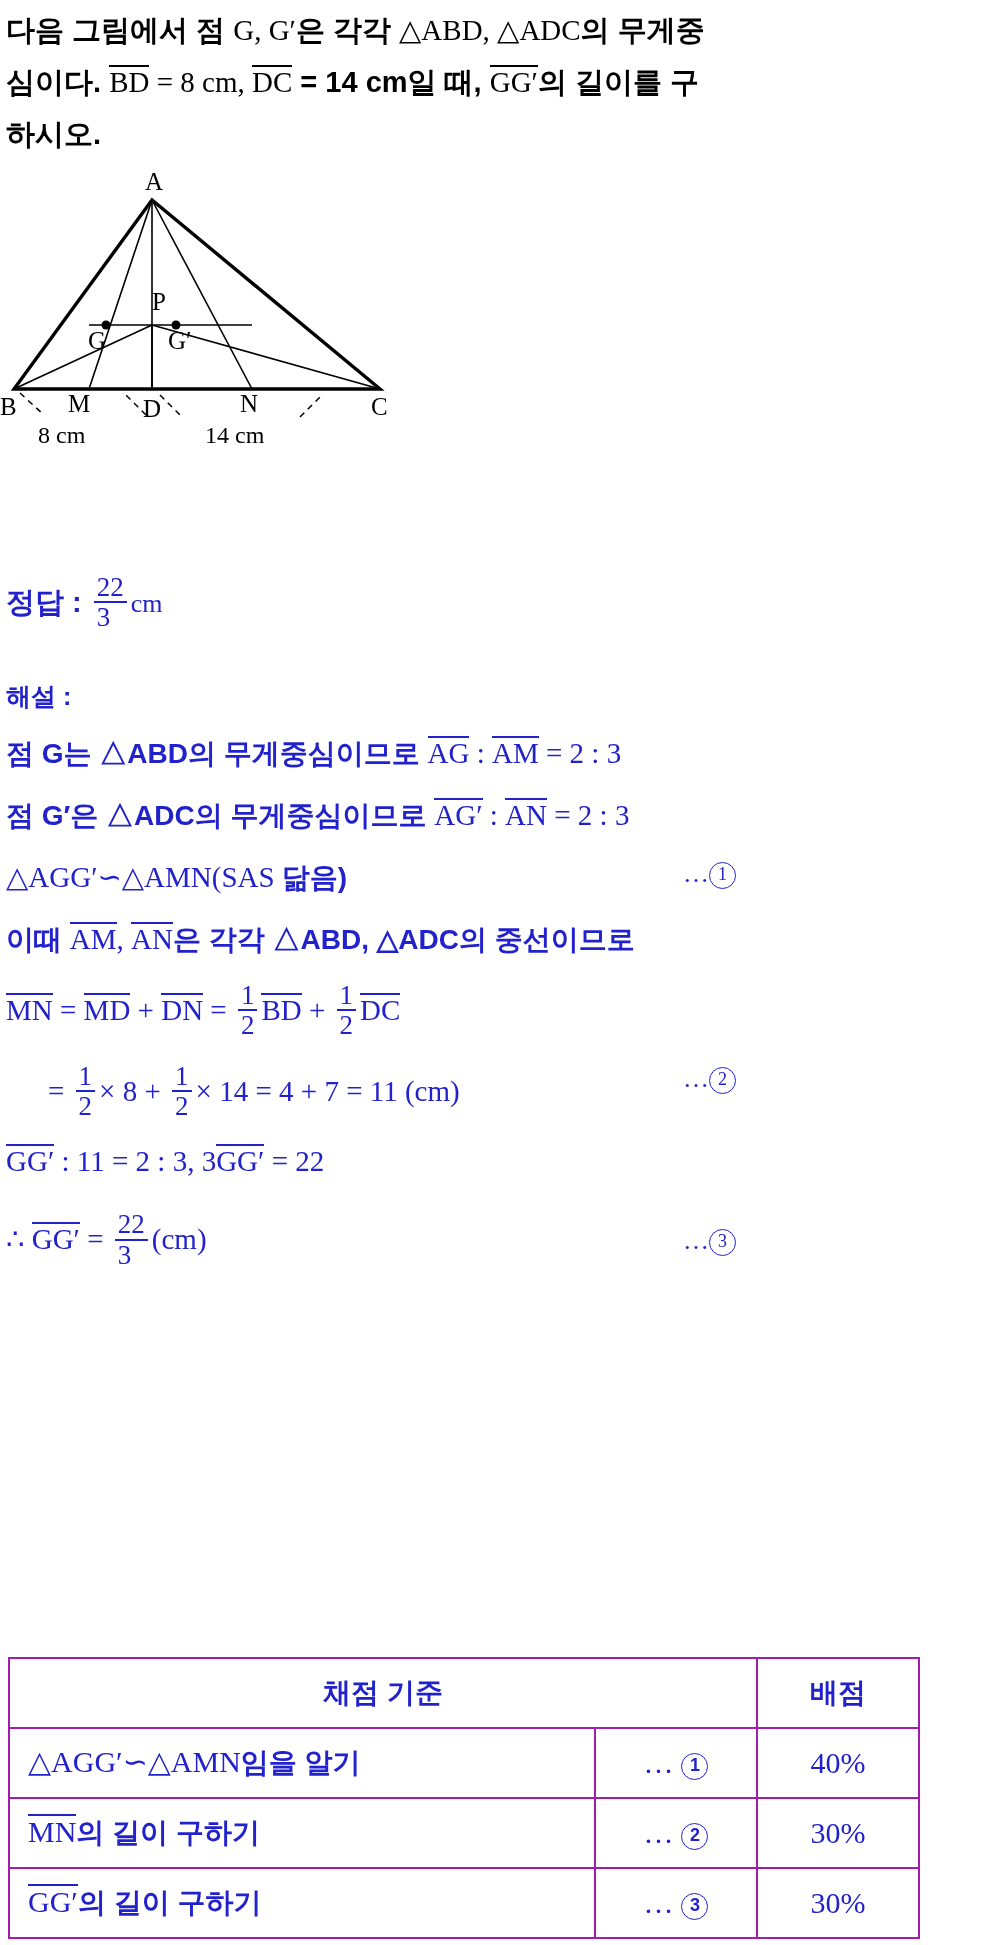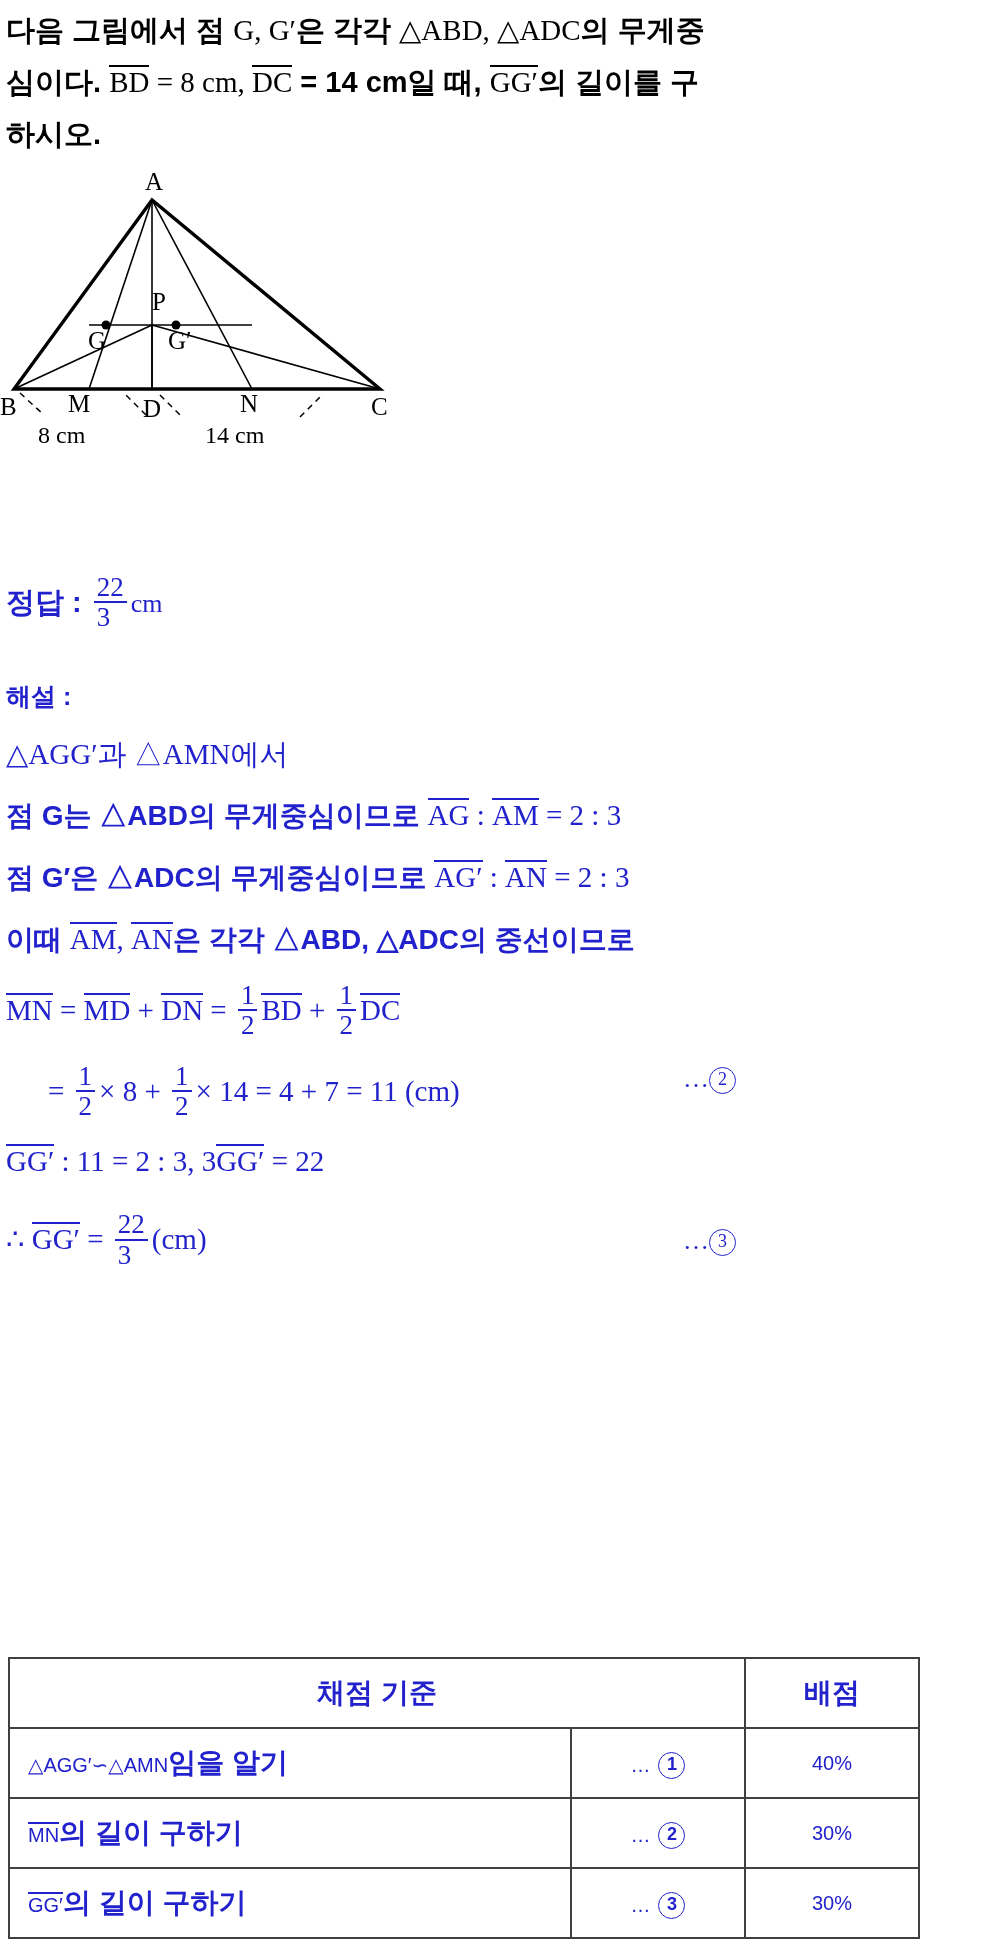--- a/index.html
+++ b/index.html
@@ -134,28 +134,28 @@
     left: 8px;
     top: 1657px;
     width: 912px;
     border-collapse: collapse;
     color: #2222cc;
     font-family: "Liberation Sans", sans-serif;
     font-weight: bold;
     font-size: 28px;
   }
   .rubric td, .rubric th {
-    border: 2px solid #404040;
+    border: 2px solid #a21caf;
     height: 68px;
-    padding: 0 16px;
+    padding: 0 10px;
     text-align: center;
     vertical-align: middle;
   }
   .rubric td.crit { text-align: left; padding-left: 18px; }
-  .rubric .math { font-family: Liberation Sans, sans-serif; font-weight: normal; font-size: 20px; }
+  .rubric .math { font-family: Liberation Serif, serif; font-weight: normal; font-size: 30px; }
   .col-mark { width: 140px; }
   .col-score { width: 140px; }
 </style>
 </head>
 <body>
 
 <div class="page">
 
   <div class="problem">
     <div>
@@ -208,33 +208,34 @@
   </div>
 
   <div class="answer">
     <span>정답 : </span><span class="frac"><span class="num">22</span><span class="den">3</span></span><span class="unit">cm</span>
   </div>
 
   <div class="sol-label">해설 :</div>
 
   <div class="sol">
 
-    <div class="line">
-      <span class="math">△AGG′과 △AMN에서</span>
-    </div>
 
     <div class="line">
       <span>점 G는 △ABD의 무게중심이므로 </span><span class="math ovl-blue">AG</span><span class="math"> : </span><span class="math ovl-blue">AM</span><span class="math"> = 2 : 3</span>
     </div>
 
     <div class="line">
       <span>점 G′은 △ADC의 무게중심이므로 </span><span class="math ovl-blue">AG′</span><span class="math"> : </span><span class="math ovl-blue">AN</span><span class="math"> = 2 : 3</span>
     </div>
 
 
+    <div class="line">
+      <span class="math">△AGG′∽△AMN(SAS </span><span>닮음)</span>
+      <span class="tag"><span>…</span><span class="circnum">1</span></span>
+    </div>
 
     <div class="line">
       <span>이때 </span><span class="math ovl-blue">AM</span><span class="math">, </span><span class="math ovl-blue">AN</span><span>은 각각 △ABD, △ADC의 중선이므로</span>
     </div>
 
     <div class="line">
       <span class="math ovl-blue">MN</span><span class="math"> = </span><span class="math ovl-blue">MD</span><span class="math"> + </span><span class="math ovl-blue">DN</span><span class="math"> = </span><span class="frac"><span class="num">1</span><span class="den">2</span></span><span class="math ovl-blue">BD</span><span class="math"> + </span><span class="frac"><span class="num">1</span><span class="den">2</span></span><span class="math ovl-blue">DC</span>
     </div>
 
     <div class="line" style="padding-left:42px;">

